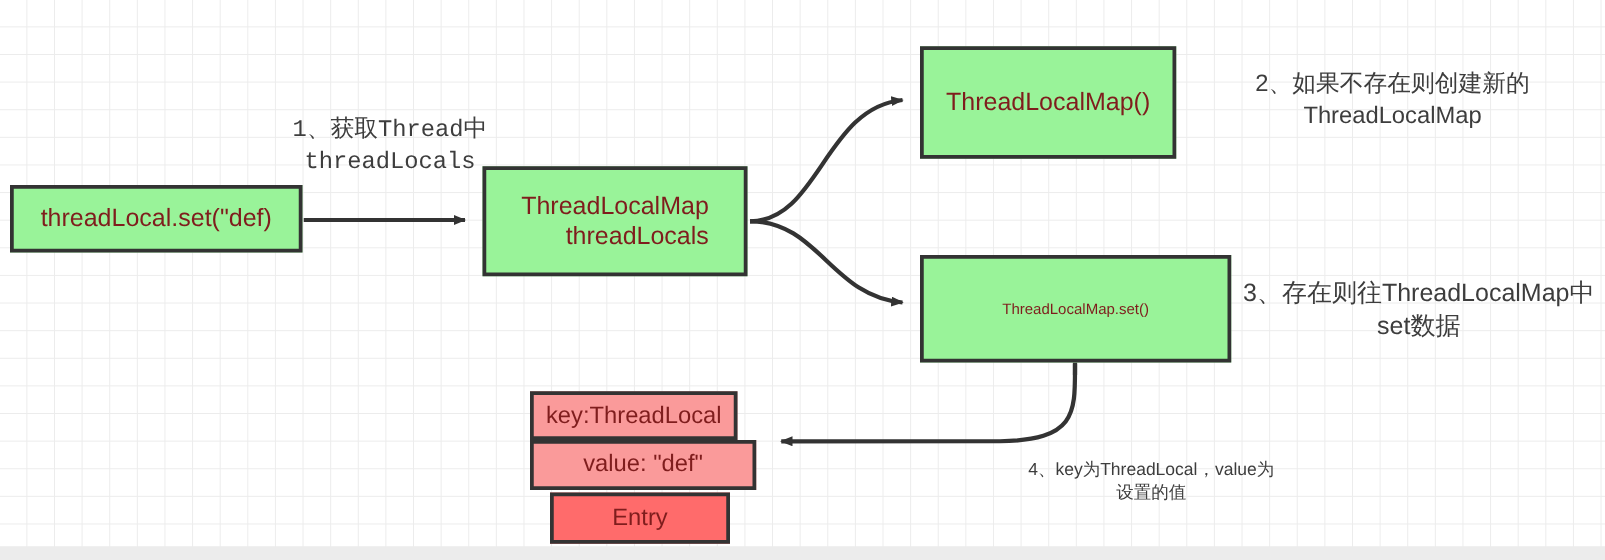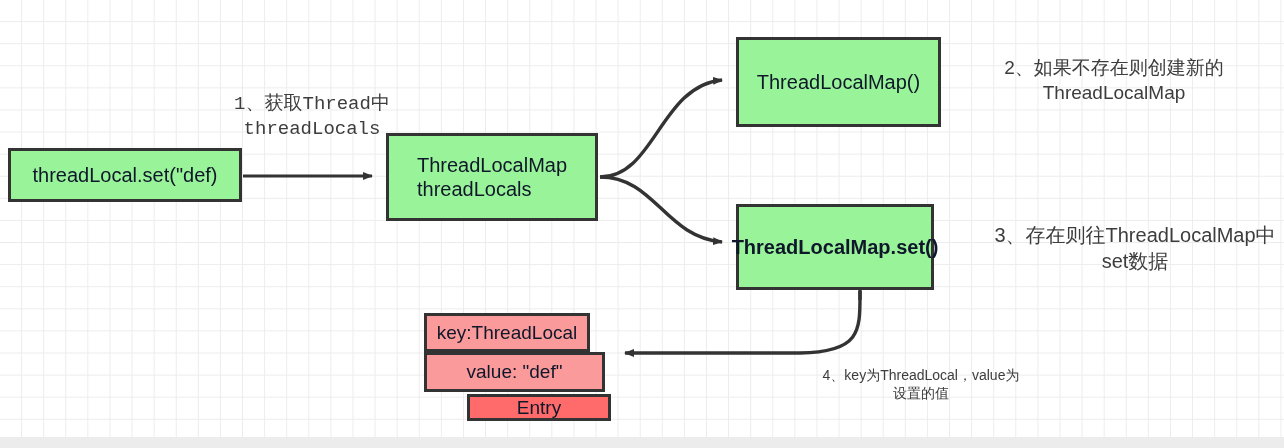--- a/index.html
+++ b/index.html
@@ -28,22 +28,22 @@
     height: 11px;
     background: #ececec;
   }
   .node {
     position: absolute;
     box-sizing: border-box;
     border: 3px solid #333333;
     display: flex;
     align-items: center;
     justify-content: center;
-    text-align: left;
-    color: #0f172a;
+    text-align: right;
+    color: #7f1d1d;
     line-height: 1.22;
     white-space: pre-line;
   }
   .green {
     background: #99f399;
   }
   .pink {
     background: #fa9a9a;
   }
   .red {
@@ -63,24 +63,24 @@
     width: 1284px;
     height: 448px;
     overflow: visible;
     pointer-events: none;
   }
 
   
   #node-set        { left: 8px;   top: 148px; width: 234px; height: 54px;  font-size: 20px; }
   #node-locals     { left: 386px; top: 133px; width: 212px; height: 88px;  font-size: 20px; }
   #node-map-new    { left: 736px; top: 37px;  width: 205px; height: 90px;  font-size: 20px; }
-  #node-map-set    { left: 736px; top: 204px; width: 198px; height: 86px;  font-size: 20px; font-weight: bold; }
+  #node-map-set    { left: 736px; top: 204px; width: 249px; height: 86px;  font-size: 12px; }
   #node-entry-key  { left: 424px; top: 313px; width: 166px; height: 39px;  font-size: 19px; }
   #node-entry-val  { left: 424px; top: 352px; width: 181px; height: 40px;  font-size: 19px; }
-  #node-entry-name { left: 467px; top: 394px; width: 144px; height: 27px;  font-size: 19px; }
+  #node-entry-name { left: 440px; top: 394px; width: 144px; height: 41px;  font-size: 19px; }
 
   #note-1 { left: 197px; top: 92px;  width: 230px; font-size: 19px; font-family: Liberation Mono, monospace; }
   #note-2 { left: 964px; top: 56px;  width: 300px; font-size: 19px; }
   #note-3 { left: 986px; top: 222px; width: 298px; font-size: 20px; }
   #note-4 { left: 762px; top: 366px; width: 318px; font-size: 14px; text-align: center; }
 </style>
 </head>
 <body>
 
 <div id="canvas">

